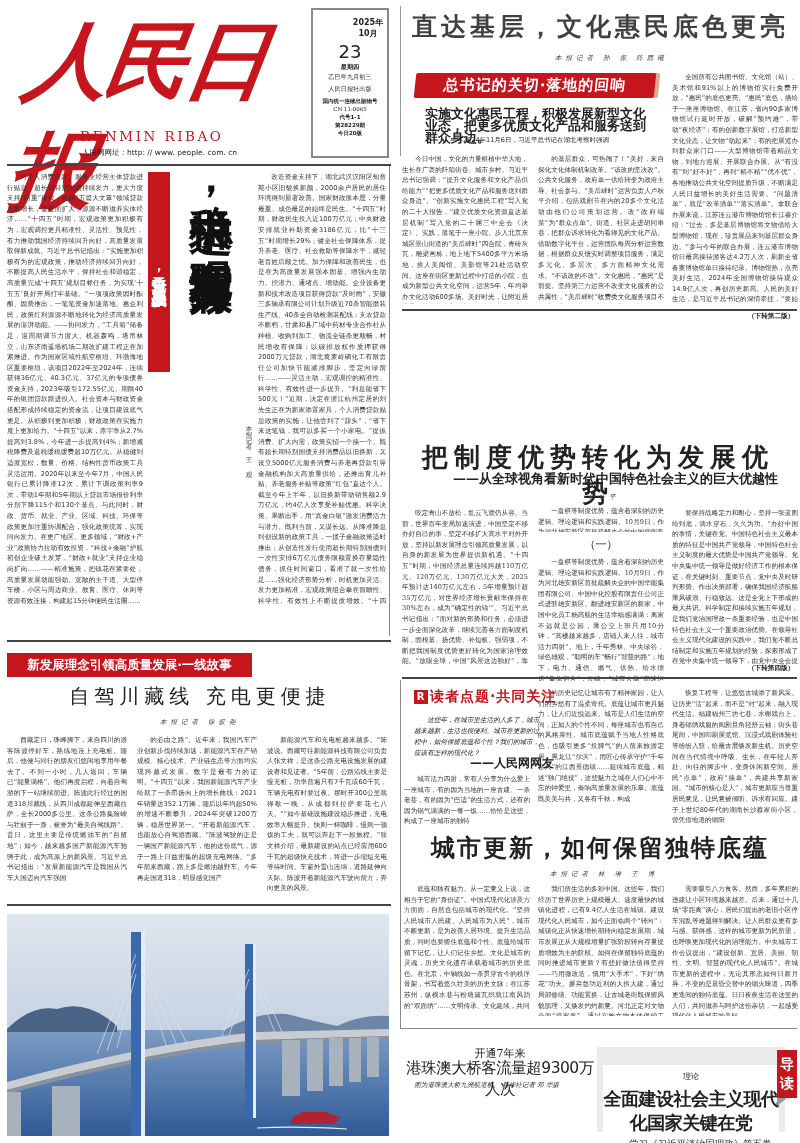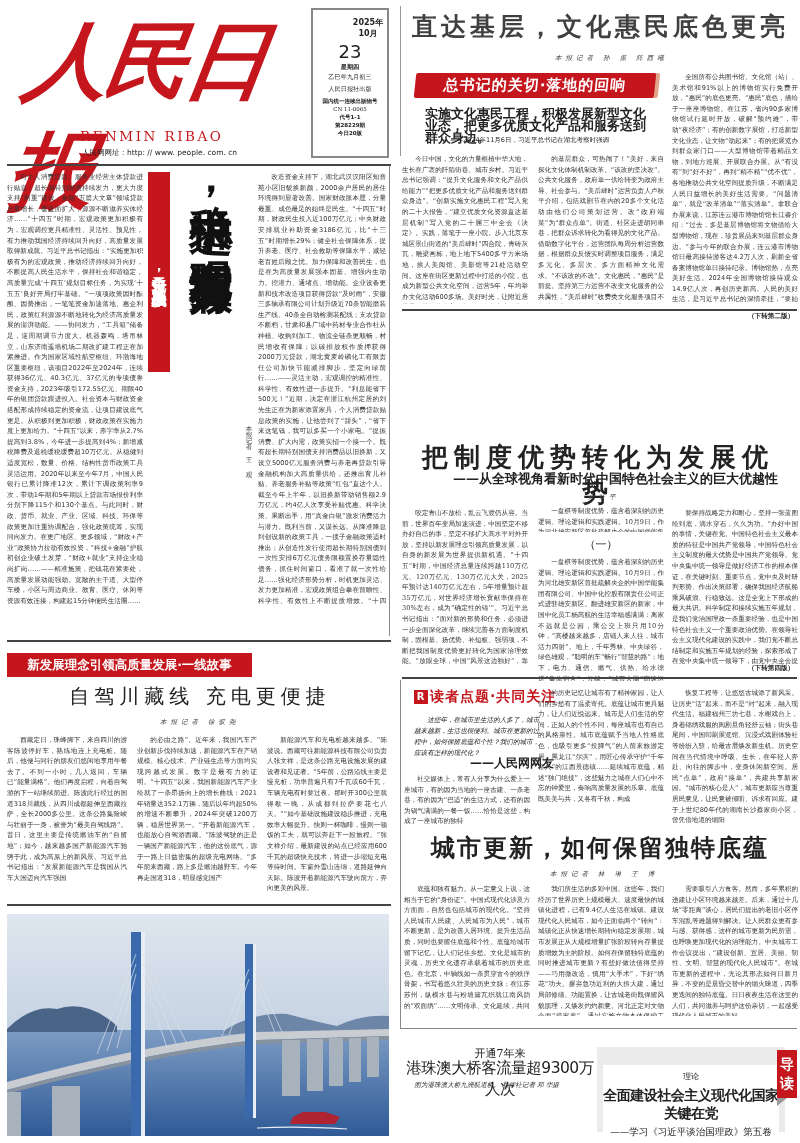--- a/index.html
+++ b/index.html
@@ -127,21 +127,21 @@
 <div class="abs body-text" style="left:137px;top:735px;width:120px;height:165px;overflow:hidden">的必由之路”。近年来，我国汽车产业创新步伐持续加速，新能源汽车在产销规模、核心技术、产业链生态等方面均实现跨越式发展。数字是最有力的证明。“十四五”以来，我国新能源汽车产业绘就了一条昂扬向上的增长曲线：2021年销量达352.1万辆，随后以年均超50%的增速不断攀升，2024年突破1200万辆，稳居世界第一。“开着新能源汽车，也能放心自驾游西藏。”陈波驾驶的正是一辆国产新能源汽车，他的这份底气，源于一路上日益密集的超级充电网络。“多年前来西藏，路上多是燃油越野车。今年再走国道318，明显感觉国产</div>
 <div class="abs body-text" style="left:267px;top:735px;width:120px;height:165px;overflow:hidden">新能源汽车和充电桩越来越多。”陈波说。西藏可往新能源科技有限公司负责人张文祥，是这条公路充电设施发展的建设者和见证者。“5年前，公路沿线主要是慢充桩，功率普遍只有7千瓦或60千瓦，车辆充电有时要过夜。那时开300公里就得歇一晚，从成都到拉萨要花七八天。”“如今基础设施建设稳步推进，充电效率大幅提升。快则一杯咖啡，慢则一顿饭的工夫，就可以奔赴下一段旅程。”张文祥介绍，最新建设的站点已经应用600千瓦的超级快充技术，将进一步缩短充电等待时间。车窗外雪山连绵，道路延伸向天际。陈波开着新能源汽车驶向前方，奔向更美的风景。</div>
 <div class="rule" style="left:7px;top:904px;width:384px;height:2px"></div>
 
 <div class="rule" style="left:400px;top:680px;width:1px;height:348px;background:#888"></div>
 <div class="abs reader-title">
   <span class="reader-r">R</span><span>读者点题·共同关注</span>
 </div>
 <div class="abs reader-intro">这些年，在城市里生活的人多了，城市越来越新，生活也很便利。城市在更新的过程中，如何保留底蕴和个性？我们的城市，应该有怎样的现代化？</div>
 <div class="abs reader-sig">——人民网网友</div>
-<div class="abs body-text" style="left:404px;top:774px;width:126px;height:54px;overflow:hidden">社交媒体上，常有人分享为什么爱上一座城市，有的因为当地的一座古建、一条老巷，有的因为“巴适”的生活方式，还有的因为锅气满满的一餐一饭……恰恰是这些，构成了一座城市的独特</div>
+<div class="abs body-text" style="left:404px;top:774px;width:126px;height:54px;overflow:hidden">城市活力四射，常有人分享为什么爱上一座城市，有的因为当地的一座古建、一条老巷，有的因为“巴适”的生活方式，还有的因为锅气满满的一餐一饭……恰恰是这些，构成了一座城市的独特</div>
 <div class="abs body-text" style="left:538px;top:688px;width:126px;height:140px;overflow:hidden">的历史记忆让城市有了精神家园，让人们的乡愁有了温柔寄托。底蕴让城市更具魅力，让人们近悦远来。城市是人们生活的空间，正如人的个性不同，每座城市也有自己的风格禀性。城市底蕴赋予当地人性格底色，也吸引更多“投脾气”的人前来旅游定居。黑龙江“尔滨”，用匠心传承守护“千年窑火”的江西景德镇……延续城市底蕴，精述“独门绝技”，这些魅力之城在人们心中不忘的钟爱里，奏响高质量发展的乐章。底蕴既美美与共，又各有千秋，构成</div>
 <div class="abs body-text" style="left:672px;top:688px;width:126px;height:140px;overflow:hidden">恢复工程等，让悠悠古城添了新风采。让历史“活”起来，而不是“封”起来，融入现代生活。福建福州三坊七巷，水榭戏台上，身着锦绣戏服的闽剧旦角轻舒云袖；街头巷尾间，中国印刷展览馆、沉浸式戏剧体验社等纷纷入驻，给最古厝焕发新生机。历史空间在当代情境中呼吸、生长，在年轻人奔赴、向往的脚步中，变身休闲新空间。居民“点单”，政府“接单”，共建共享新家园。“城市的核心是人”，城市更新应当尊重居民意见，让民意被倾听、诉求有回应。建于上世纪80年代的湖南长沙蔡家街小区，曾凭借地道的烟阳</div>
 
 <div class="abs h-city">城市更新，如何保留独特底蕴</div>
 <div class="abs byline" style="left:550px;top:870px">本报记者  林  琳  王  博</div>
 <div class="abs body-text" style="left:404px;top:884px;width:126px;height:132px;overflow:hidden">底蕴和独有魅力。从一定意义上说，这相当于它的“身份证”。中国式现代化涉及方方面面，自然也包括城市的现代化。“坚持人民城市人民建、人民城市为人民”，城市不断更新，是为改善人居环境、提升生活品质，同时也要留住底蕴和个性。底蕴给城市留下记忆，让人们记住乡愁。文化是城市的灵魂，历史文化遗存承载着城市的历史底色。在北京，中轴线如一条贯穿古今的秩序骨架，书写着悠久壮美的历史文脉；在江苏苏州，纵横水巷与粉墙黛瓦织就江南风韵的“双面绣”……文明传承、文化延续，共同</div>
 <div class="abs body-text" style="left:538px;top:884px;width:126px;height:132px;overflow:hidden">我们所生活的多彩中国。这些年，我们经历了世界历史上规模最大、速度最快的城镇化进程，已有9.4亿人生活在城镇。建设现代化人民城市，如今正面临两个“转向”：城镇化正从快速增长期转向稳定发展期，城市发展正从大规模增量扩张阶段转向存量提质增效为主的阶段。如何在保留独特底蕴的同时推进城市更新？有些好做法值得坚持——巧用微改造，慎用“大手术”，下好“绣花”功夫。摒弃急功近利的大拆大建，通过局部修缮、功能置换，让古城老街既保留风貌肌理，又焕发灼灼新意。河北正定对文物全面“摸家底”，通过实施文物本体保护工程、古城保护风貌</div>
 <div class="abs body-text" style="left:672px;top:884px;width:126px;height:132px;overflow:hidden">需要吸引八方食客。然而，多年累积的违建让小区环境越来越差。后来，通过十几场“零距离”谈心，居民们提出的老旧小区停车混乱等难题得到解决。让人民群众更有参与感、获得感，这样的城市更新为民所需，也呼唤更加现代化的治理能力。中央城市工作会议提出，“建设创新、宜居、美丽、韧性、文明、智慧的现代化人民城市”。在城市更新的进程中，无论其形态如何日新月异，不变的是晨昏交替中的烟火味道，四季更迭间的独特底蕴。日日夜夜生活在这里的人们，共同滋养与呵护这份亲切，一起感受现代化人民城市的美好。</div>
 <div class="rule" style="left:400px;top:1028px;width:397px;height:1px;background:#888"></div>
 
@@ -198,21 +198,21 @@
 
 <div class="abs hzm-kicker">开通7年来</div>
 <div class="abs hzm-title">港珠澳大桥客流量超9300万人次</div>
 <div class="abs hzm-body">
   <div class="body-text serif" style="font-style:italic;line-height:10px">图为港珠澳大桥九洲航道桥。  新华社记者  邓  华摄</div>
 </div>
 
 <div class="abs guide">
   <div class="guide-inner">
     <div class="serif" style="font-size:8px;margin-top:6px">理论</div>
-    <div style="font-size:14px;font-weight:bold;margin-top:5px;letter-spacing:-0.5px">全面建设社会主义现代化国家关键在党</div>
+    <div style="font-size:18px;font-weight:bold;margin-top:5px;letter-spacing:-0.5px">全面建设社会主义现代化国家关键在党</div>
     <div class="serif" style="font-size:9.5px;margin-top:3px">——学习《习近平谈治国理政》第五卷</div>
     <div style="font-size:6.5px;margin-top:4px">
       <span style="color:#2a5aa8;margin-right:6px">◀</span><span class="serif">第九版</span><span style="color:#2a5aa8;margin-left:6px">▶</span>
     </div>
   </div>
 </div>
 <div class="abs guide-tab">
   <span style="display:block;width:14px;margin:0 auto;word-break:break-all">导读</span>
 </div>
 <div class="abs" style="left:777px;top:1098px;width:0;height:0;border-left:10px solid #999;border-bottom:8px solid transparent"></div>

